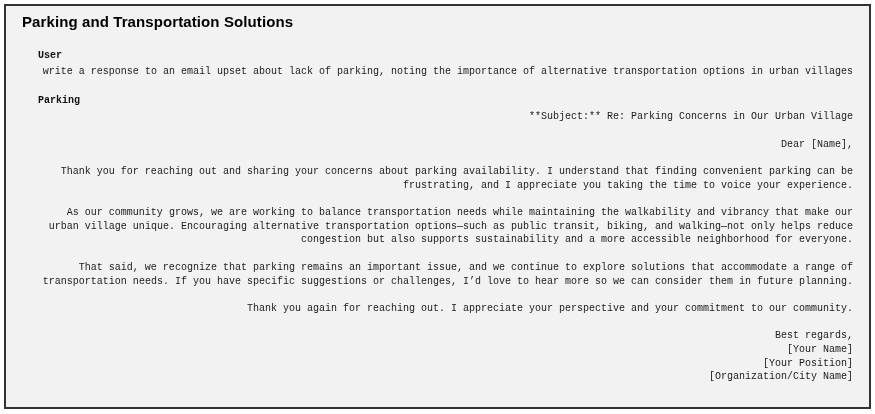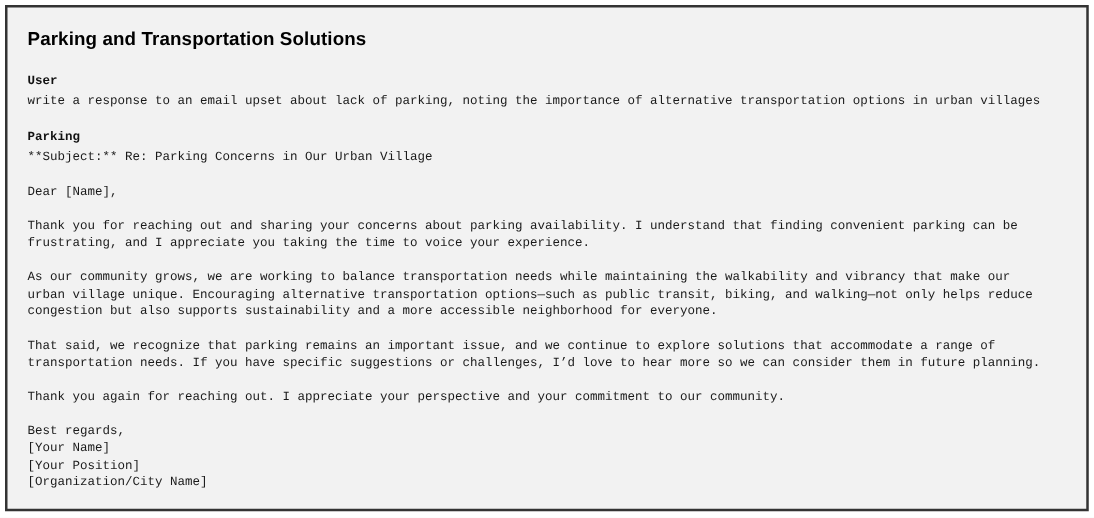--- a/index.html
+++ b/index.html
@@ -12,49 +12,50 @@
   }
   .page {
     position: absolute;
     top: 4px;
     left: 4px;
     right: 4px;
     bottom: 5px;
     box-sizing: border-box;
     border: 2px solid #333333;
     background: #f2f2f2;
-    padding: 17px 16px;
+    padding: 7px 16px;
     color: #1a1a1a;
     overflow: hidden;
   }
   .title {
     font-family: "Liberation Sans", sans-serif;
     font-size: 15px;
     font-weight: bold;
     color: #000000;
     margin: 0 0 19px 0;
     letter-spacing: 0.1px;
   }
   .turn {
-    margin: 0 0 16px 0;
+    margin: 0 0 16px 16px;
   }
   .speaker {
     font-family: "Liberation Mono", "DejaVu Sans Mono", monospace;
     font-size: 10px;
     font-weight: bold;
     line-height: 13.7px;
     margin: 0 0 2px 0;
     color: #111111;
   }
   .message {
     font-family: "Liberation Mono", "DejaVu Sans Mono", monospace;
     font-size: 10px;
     line-height: 13.7px;
     white-space: pre-wrap;
     color: #1a1a1a;
+    text-align: right;
   }
 </style>
 </head>
 <body>
 
 <div class="page">
   <h1 class="title">Parking and Transportation Solutions</h1>
 
   <section class="turn">
     <div class="speaker">User</div>

